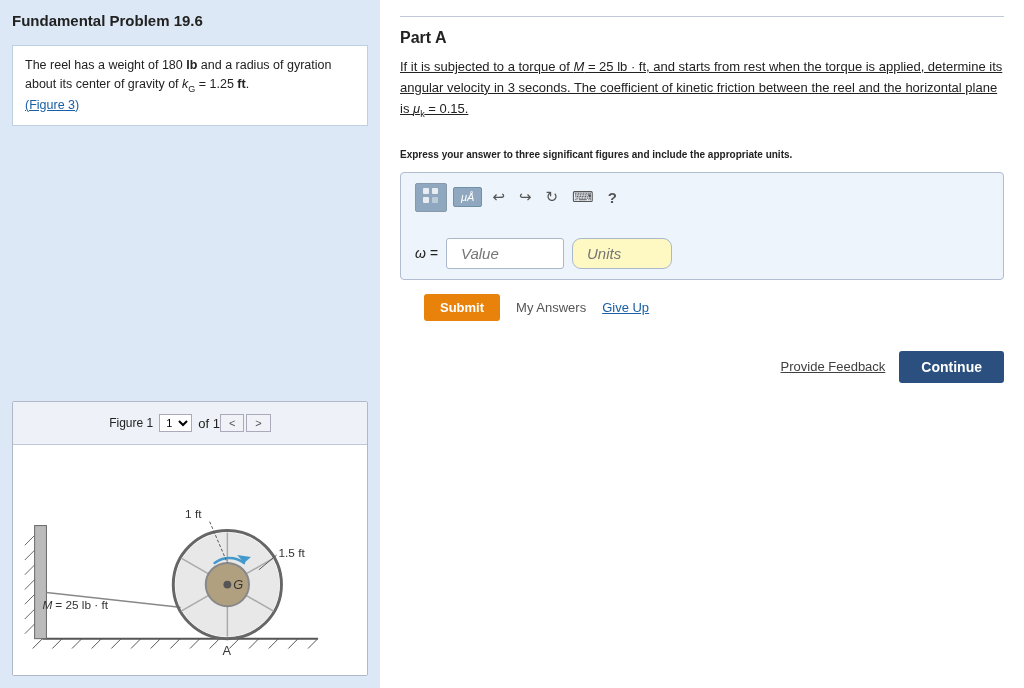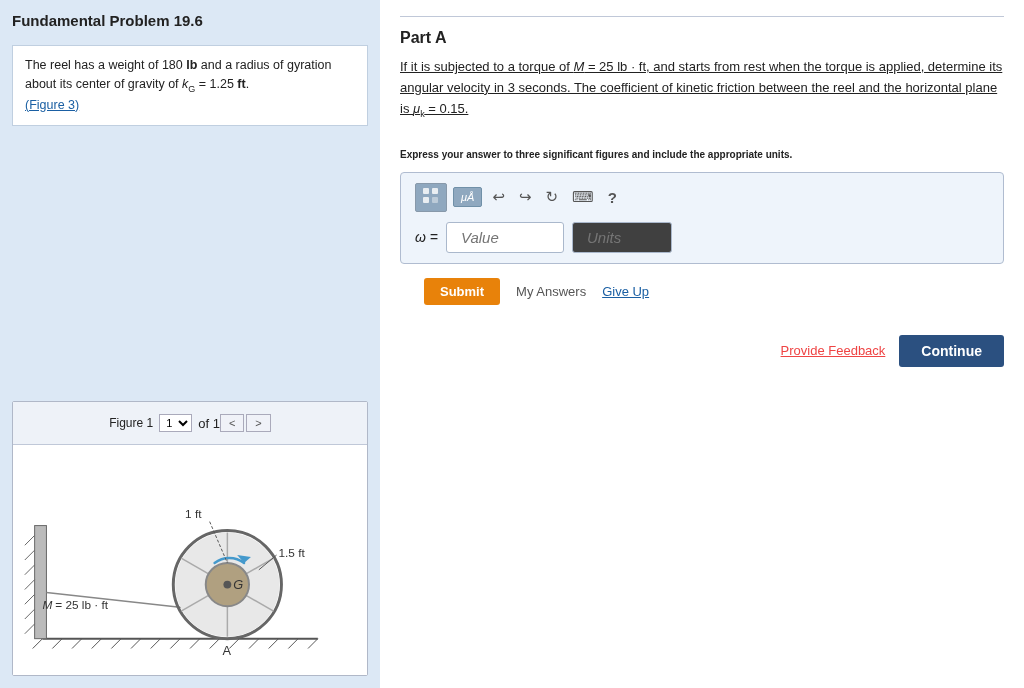--- a/index.html
+++ b/index.html
@@ -144,21 +144,21 @@
       background: #eef4fb;
       padding: 10px 14px;
       margin-bottom: 14px;
       display: inline-block;
     }
 
     .answer-toolbar {
       display: flex;
       align-items: center;
       gap: 6px;
-      margin-bottom: 10px;
+      margin-bottom: 26px;
     }
 
     .toolbar-btn {
       border: 1px solid #8899aa;
       background: #8fa8bf;
       color: #fff;
       padding: 3px 6px;
       font-size: 12px;
       cursor: pointer;
       border-radius: 2px;
@@ -206,22 +206,22 @@
       font-size: 15px;
       font-style: italic;
       color: #7a8ea0;
       padding: 6px 14px;
       width: 118px;
       cursor: text;
     }
 
     .units-input {
       border: 1px solid #aab8cc;
-      border-radius: 3px;
-      background: #404040;
+      border-radius: 9px;
+      background: #fef9c3;
       font-size: 15px;
       font-style: italic;
       color: #7a8ea0;
       padding: 6px 14px;
       width: 100px;
       cursor: text;
     }
 
     
     .submit-row {
@@ -259,21 +259,21 @@
     .bottom-row {
       display: flex;
       align-items: center;
       justify-content: flex-end;
       gap: 14px;
       margin-top: 10px;
     }
 
     .feedback-link {
       font-size: 13px;
-      color: #ef4444;
+      color: #404040;
       text-decoration: underline;
       cursor: pointer;
       padding-left: 26px;
     }
 
     .continue-btn {
       background: #2b5080;
       color: #fff;
       border: none;
       border-radius: 3px;

